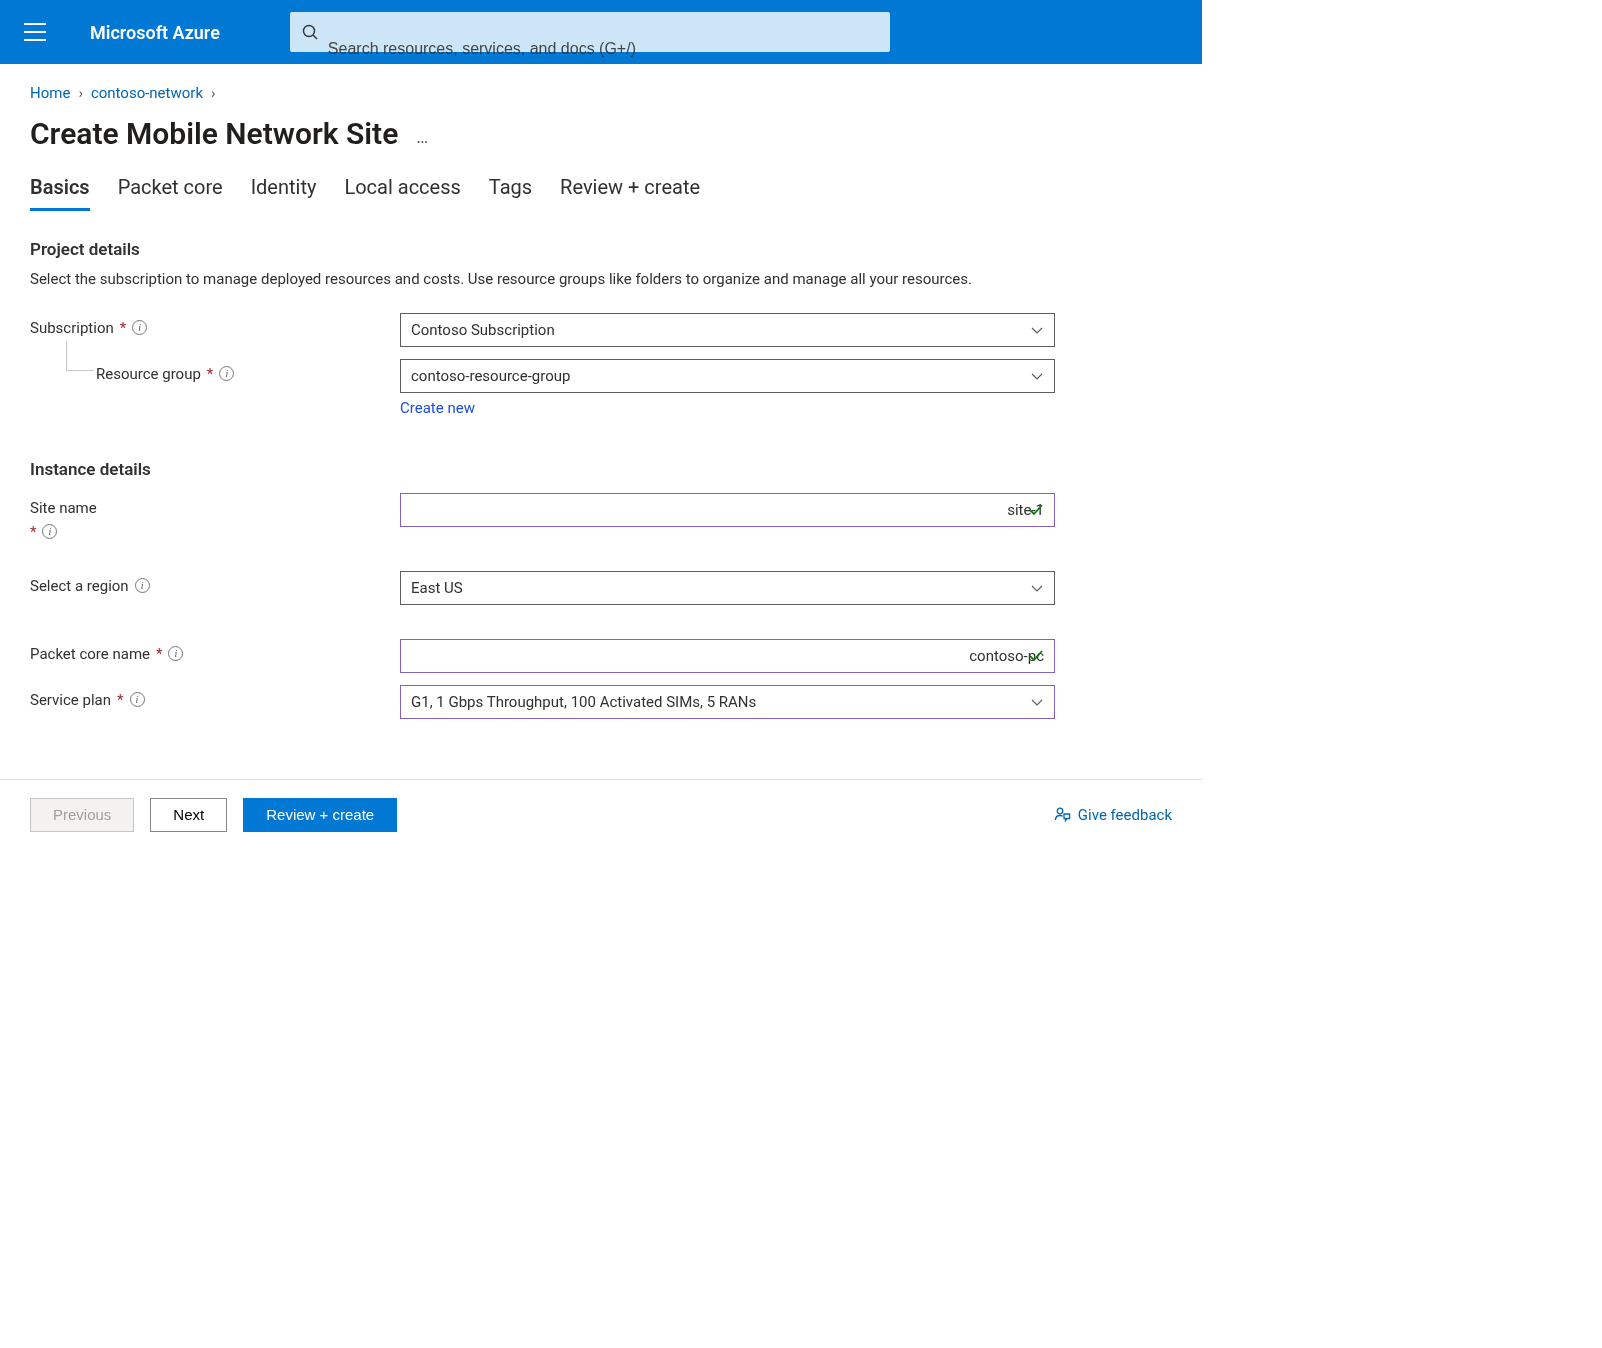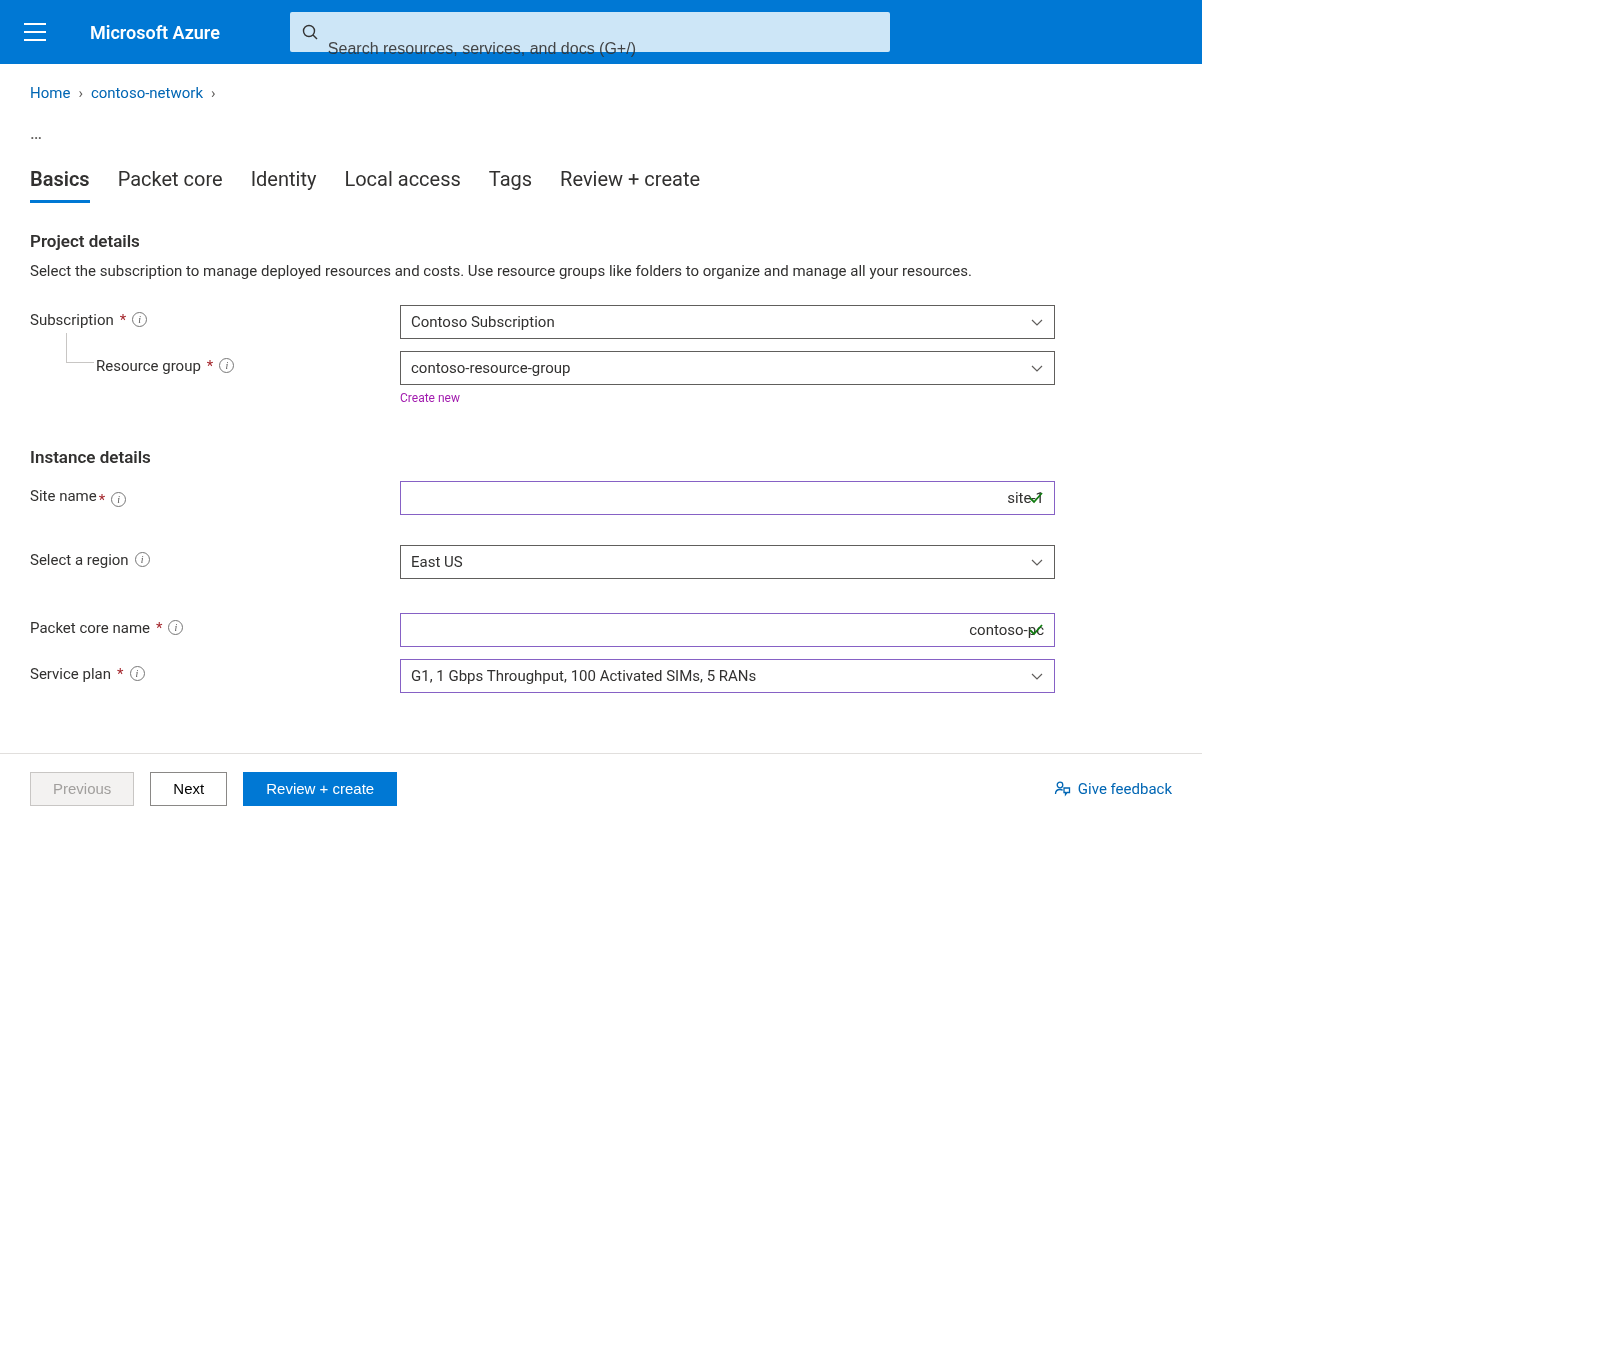--- a/index.html
+++ b/index.html
@@ -191,28 +191,28 @@
   .input-validated .check {
     position: absolute;
     right: 10px;
     top: 50%;
     transform: translateY(-50%);
   }
   .select-validated {
     border: 1px solid #8661c5;
   }
   .link {
-    color: #a21caf;
-    font-size: 12px;
+    color: #1d4ed8;
+    font-size: 15px;
     cursor: pointer;
     margin-top: 6px;
     display: inline-block;
   }
   .instance-section { margin-top: 42px; }
-  .form-row.tall .form-label-col { flex-direction: row; align-items: flex-start; gap: 2px; }
+  .form-row.tall .form-label-col { flex-direction: column; align-items: flex-start; gap: 2px; }
 
   
   .footer {
     border-top: 1px solid #e1dfdd;
     margin-top: 60px;
     padding: 18px 30px;
     display: flex;
     align-items: center;
     gap: 16px;
   }
@@ -273,20 +273,21 @@
 <div class="content">
 
   <div class="breadcrumb">
     <a>Home</a>
     <span class="sep">›</span>
     <a>contoso-network</a>
     <span class="sep">›</span>
   </div>
 
   <div class="page-title-row">
+    <h1 class="page-title">Create Mobile Network Site</h1>
     <span class="more-dots">…</span>
   </div>
 
   <div class="tabs">
     <div class="tab active">Basics</div>
     <div class="tab">Packet core</div>
     <div class="tab">Identity</div>
     <div class="tab">Local access</div>
     <div class="tab">Tags</div>
     <div class="tab">Review + create</div>

